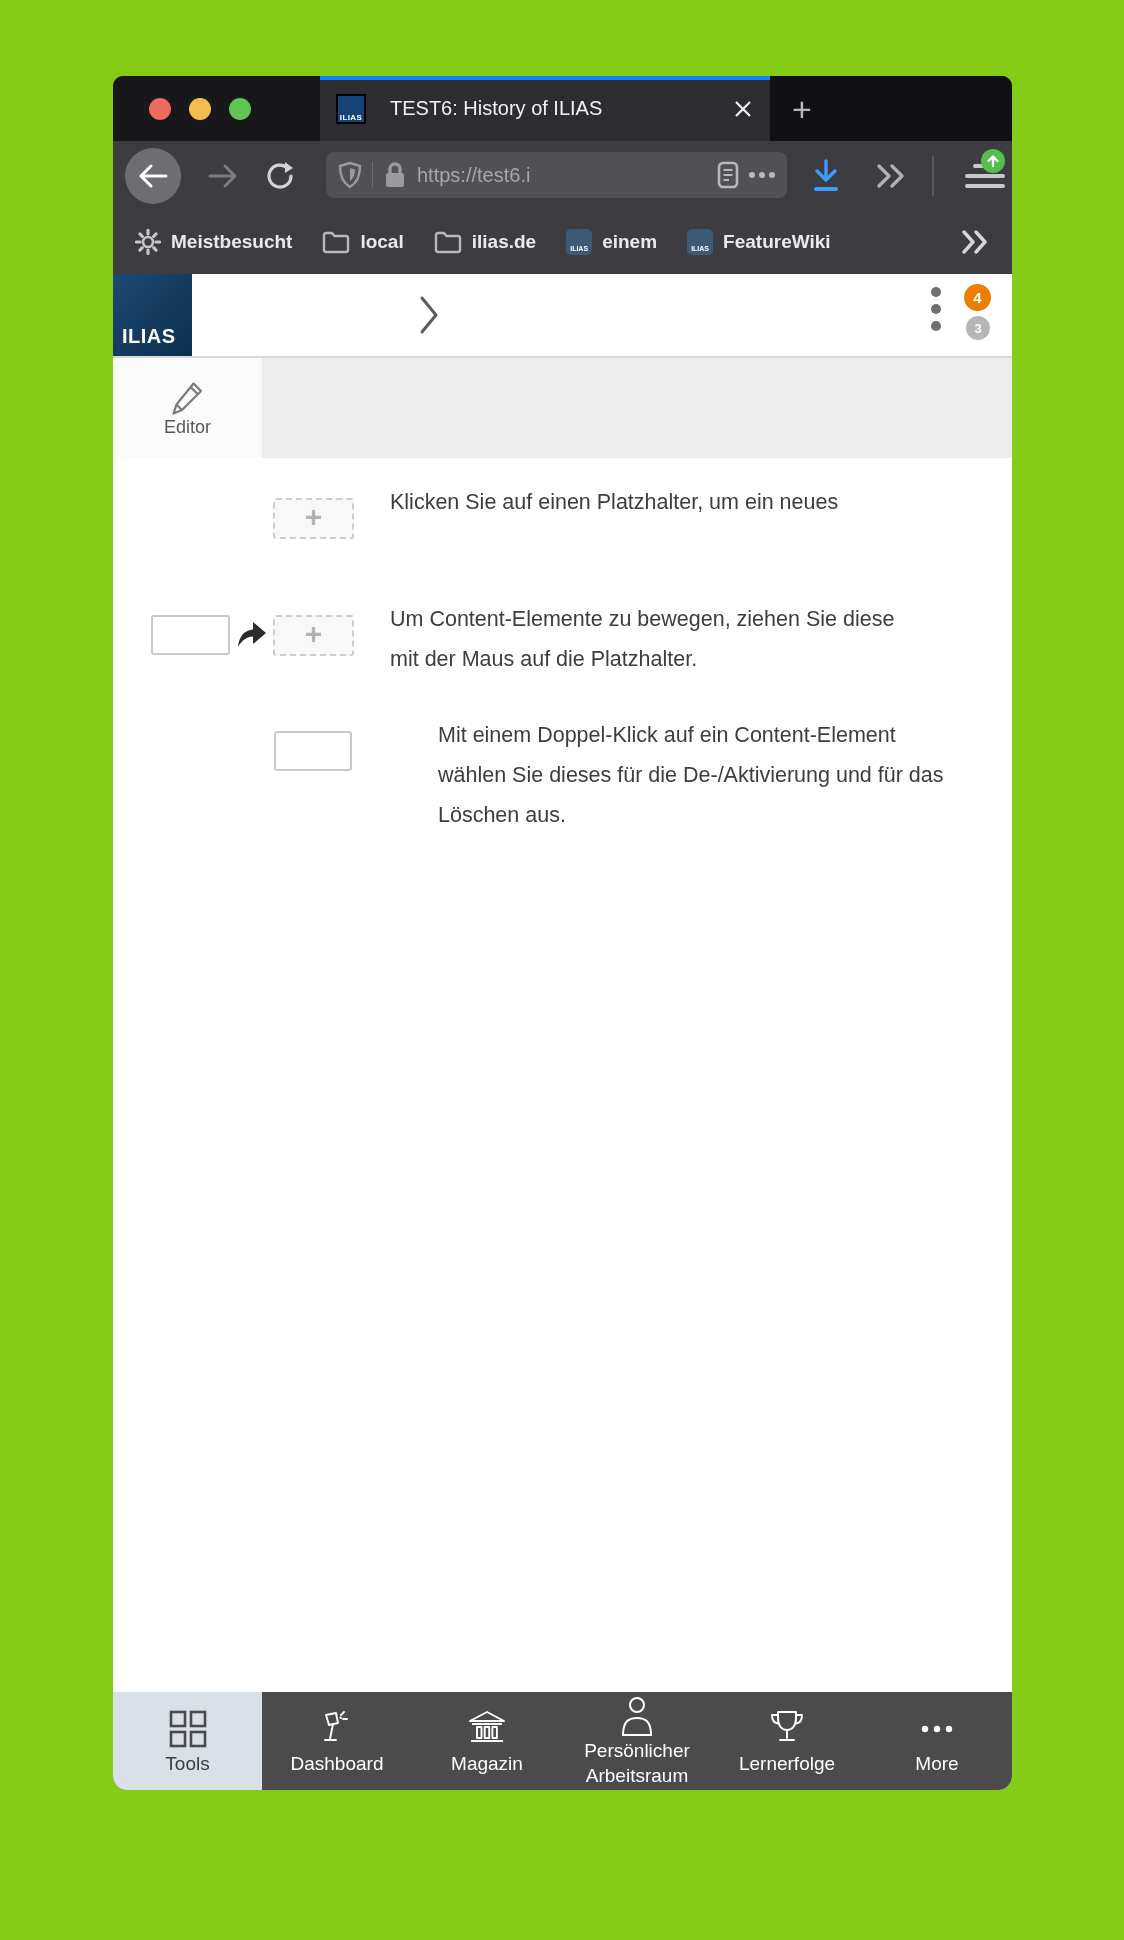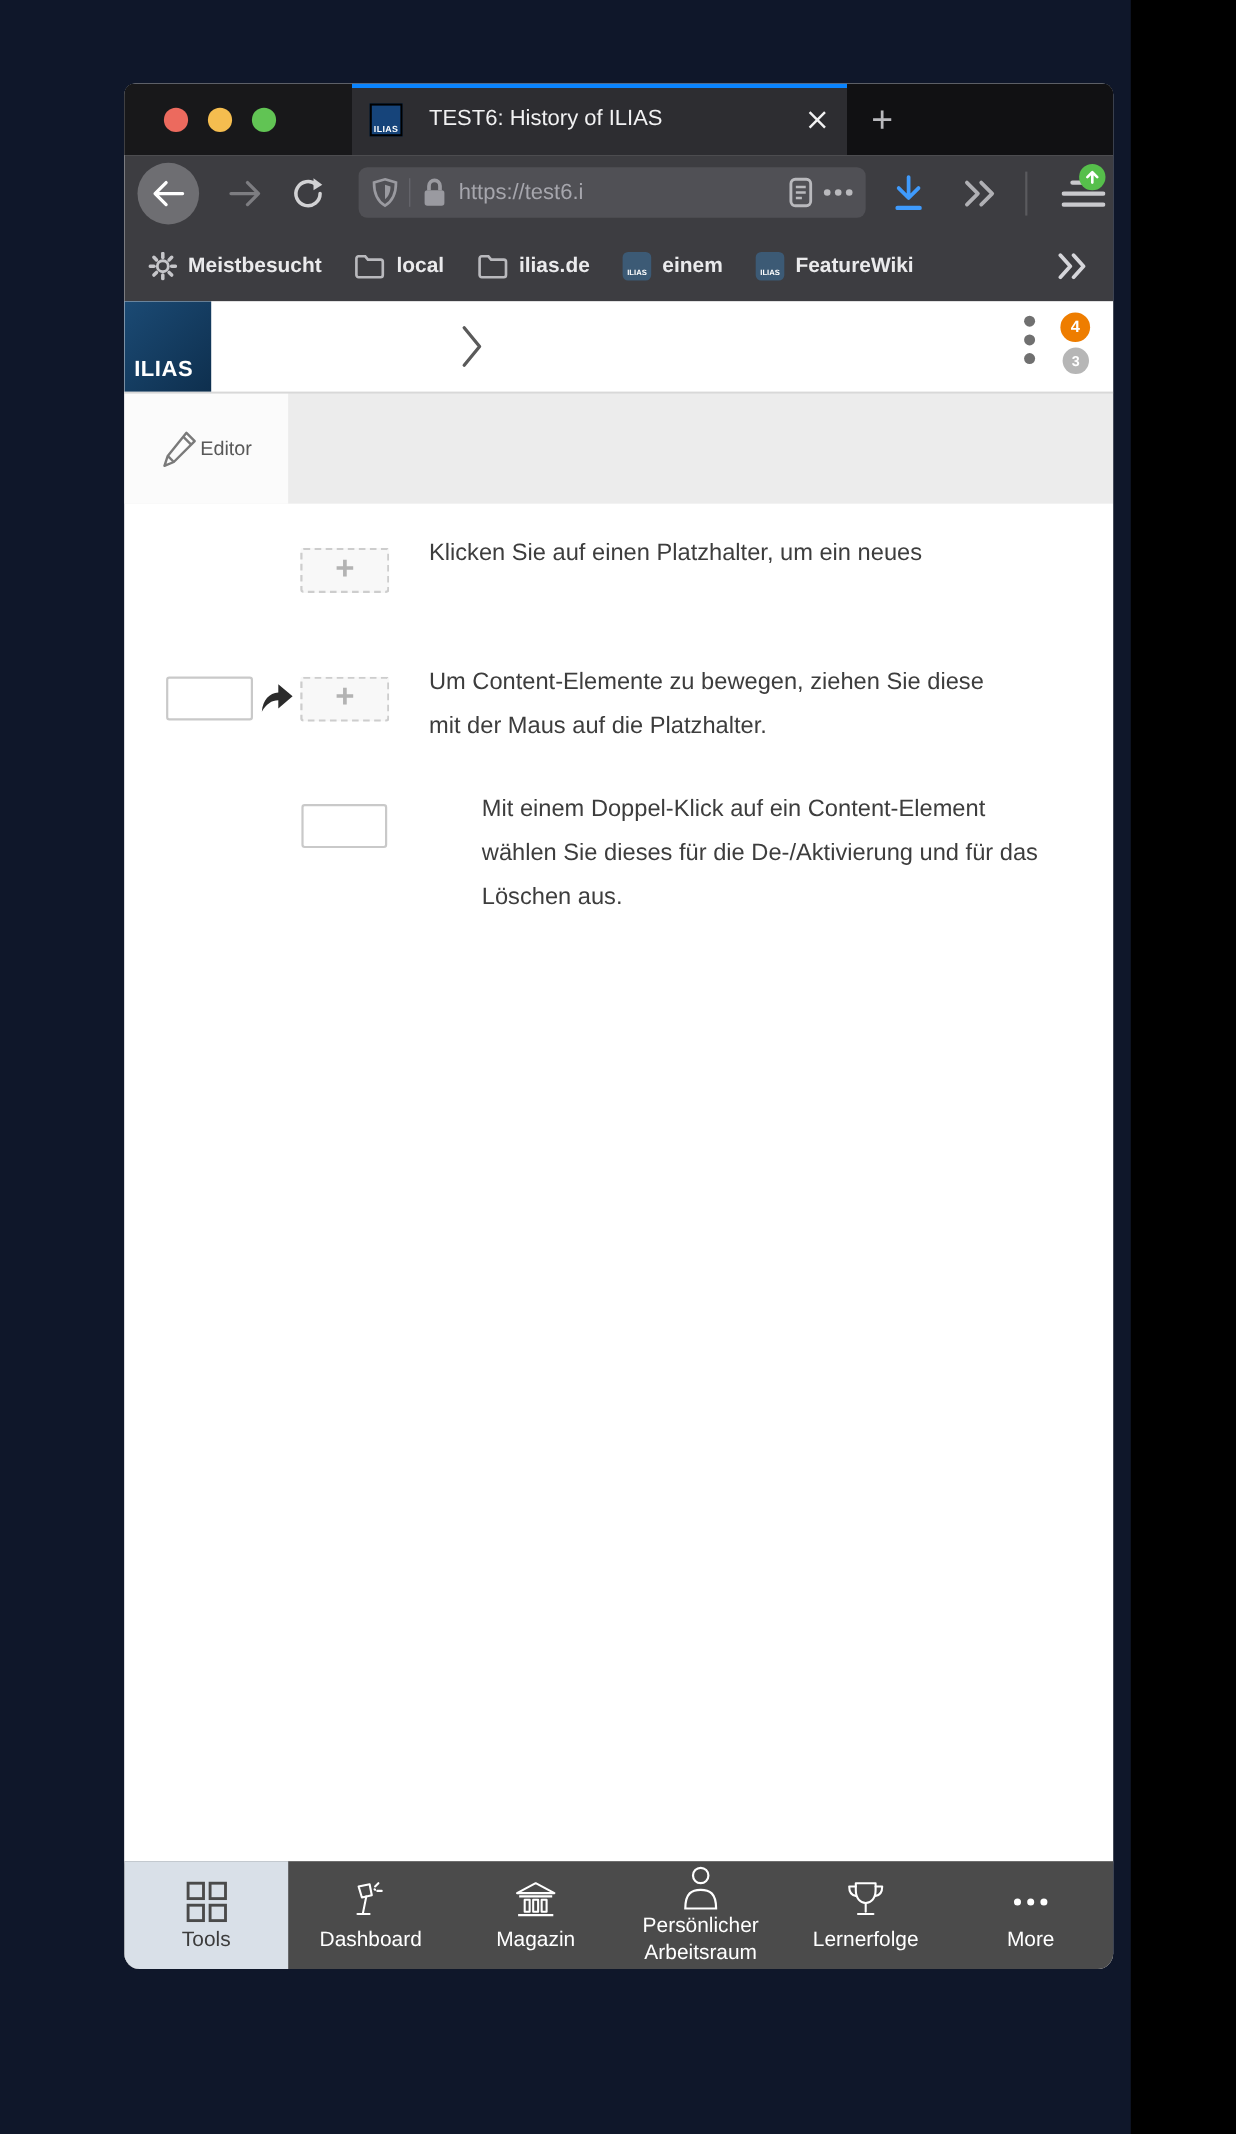--- a/index.html
+++ b/index.html
@@ -1,16 +1,16 @@
 <!DOCTYPE html>
 <html><head>
 <meta charset="utf-8">
 <style>
   html,body{margin:0;padding:0;background:#000;}
-  .stage{position:relative;width:1028px;height:1940px;background:#0f172a;overflow:hidden;
+  .stage{position:relative;width:1124px;height:1940px;background:#84cc16;overflow:hidden;
          font-family:"Liberation Sans",sans-serif;}
   .window{position:absolute;left:113px;top:76px;width:899px;height:1714px;
           border-radius:10px 10px 14px 14px;overflow:hidden;background:#fff;}
 
   
   .tabbar{position:relative;height:65px;background:#18181a;display:flex;}
   .traffic{width:207px;display:flex;align-items:center;gap:18px;padding-left:36px;box-sizing:border-box;background:#18181a;}
   .tl{width:22px;height:22px;border-radius:50%;}
   .tl.red{background:#ec6a5e;} .tl.yellow{background:#f5bd4f;} .tl.green{background:#61c454;}
   .tab{position:relative;width:450px;background:#2d2d31;display:flex;align-items:center;padding:0 16px;box-sizing:border-box;}
@@ -55,21 +55,21 @@
              color:#5a5a5a;font-size:28px;}
   .vdots{position:absolute;left:818px;top:13px;display:flex;flex-direction:column;gap:7px;align-items:center;}
   .vdots i{width:10px;height:10px;border-radius:50%;background:#707070;}
   .badge{position:absolute;border-radius:50%;color:#fff;font-weight:bold;display:flex;align-items:center;justify-content:center;}
   .badge.orange{left:851px;top:10px;width:27px;height:27px;background:#ee7d00;font-size:15px;}
   .badge.gray{left:853px;top:42px;width:24px;height:24px;background:#b6b6b6;font-size:13px;}
 
   
   .tabstrip{position:relative;height:100px;background:#ececec;}
   .editortab{position:absolute;left:0;top:0;width:149px;height:100px;background:#fbfbfb;
-             display:flex;align-items:center;justify-content:center;}
+             display:flex;flex-direction:column;align-items:center;justify-content:center;}
   .editortab .lbl{color:#585858;font-size:18px;}
 
   
   .content{position:relative;height:1236px;background:#fff;}
   .phbox{position:absolute;box-sizing:border-box;border-radius:3px;display:flex;align-items:center;justify-content:center;}
   .phbox.dashed{border:2px dashed #cdcdcd;background:#f8f8f8;}
   .phbox.solid{border:2px solid #c9c9c9;background:#fff;}
   .plus{color:#b3b3b3;font-size:30px;font-weight:bold;line-height:1;margin-top:-3px;}
   .instr{position:absolute;left:277px;width:560px;color:#3d3d3d;font-size:21.5px;line-height:40px;}
 

